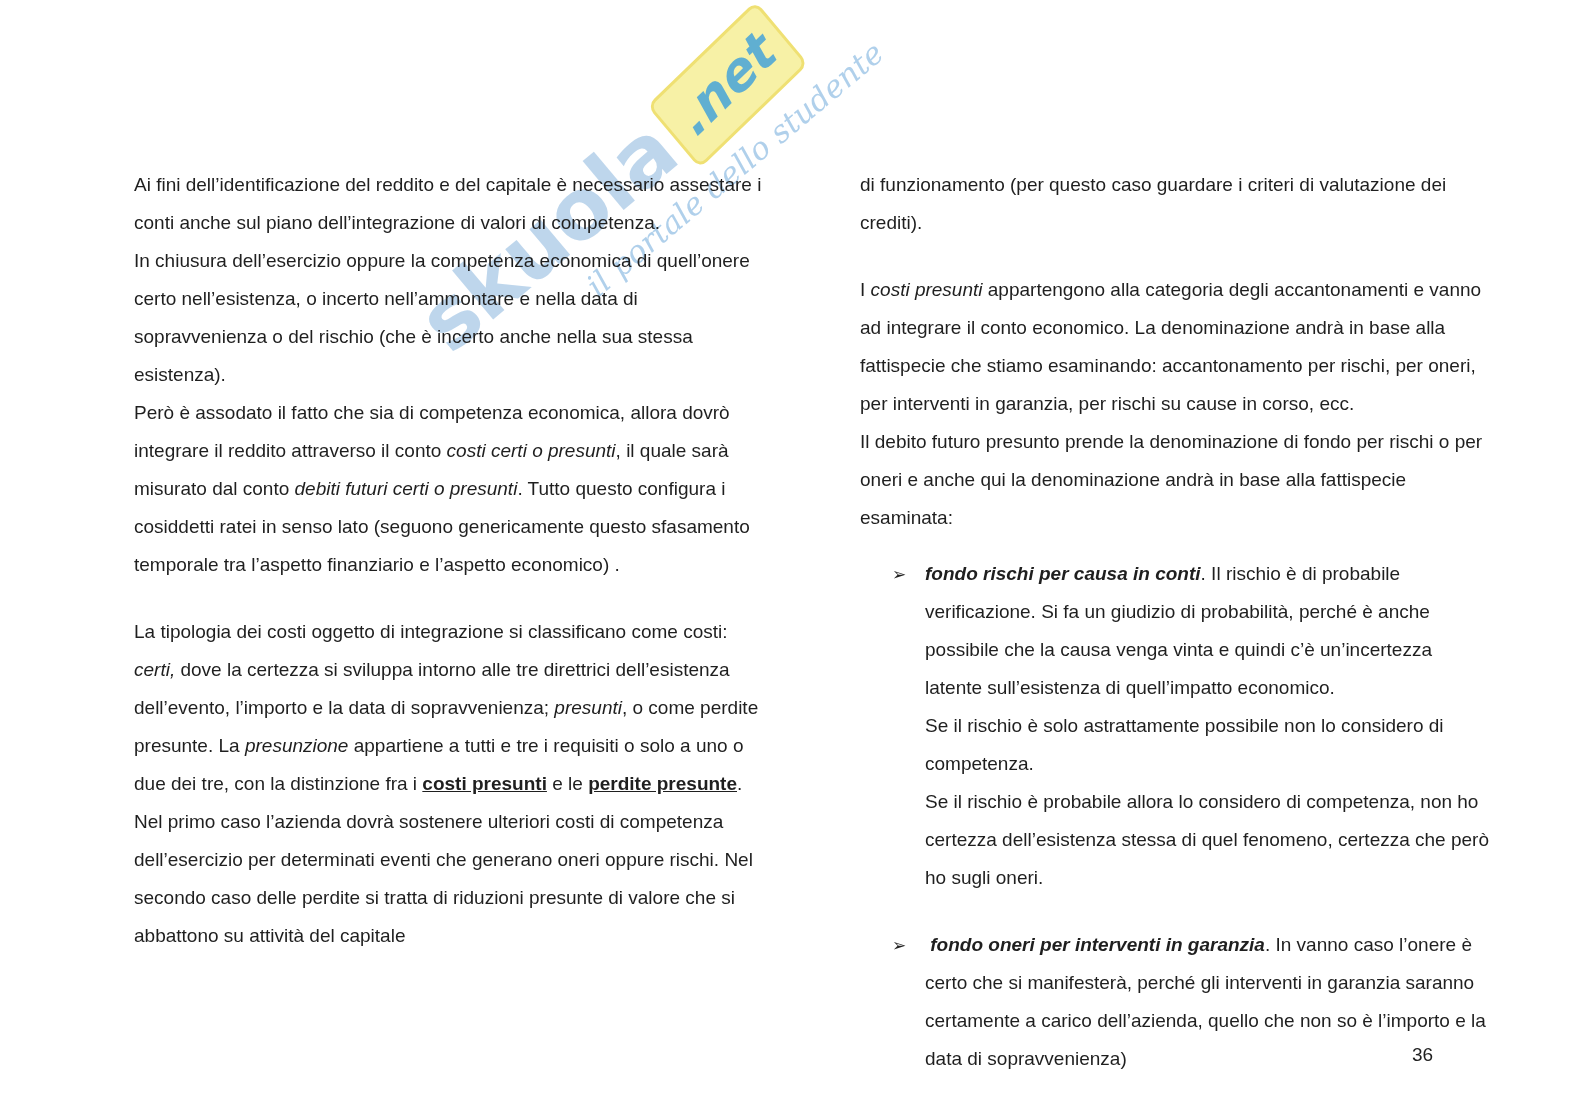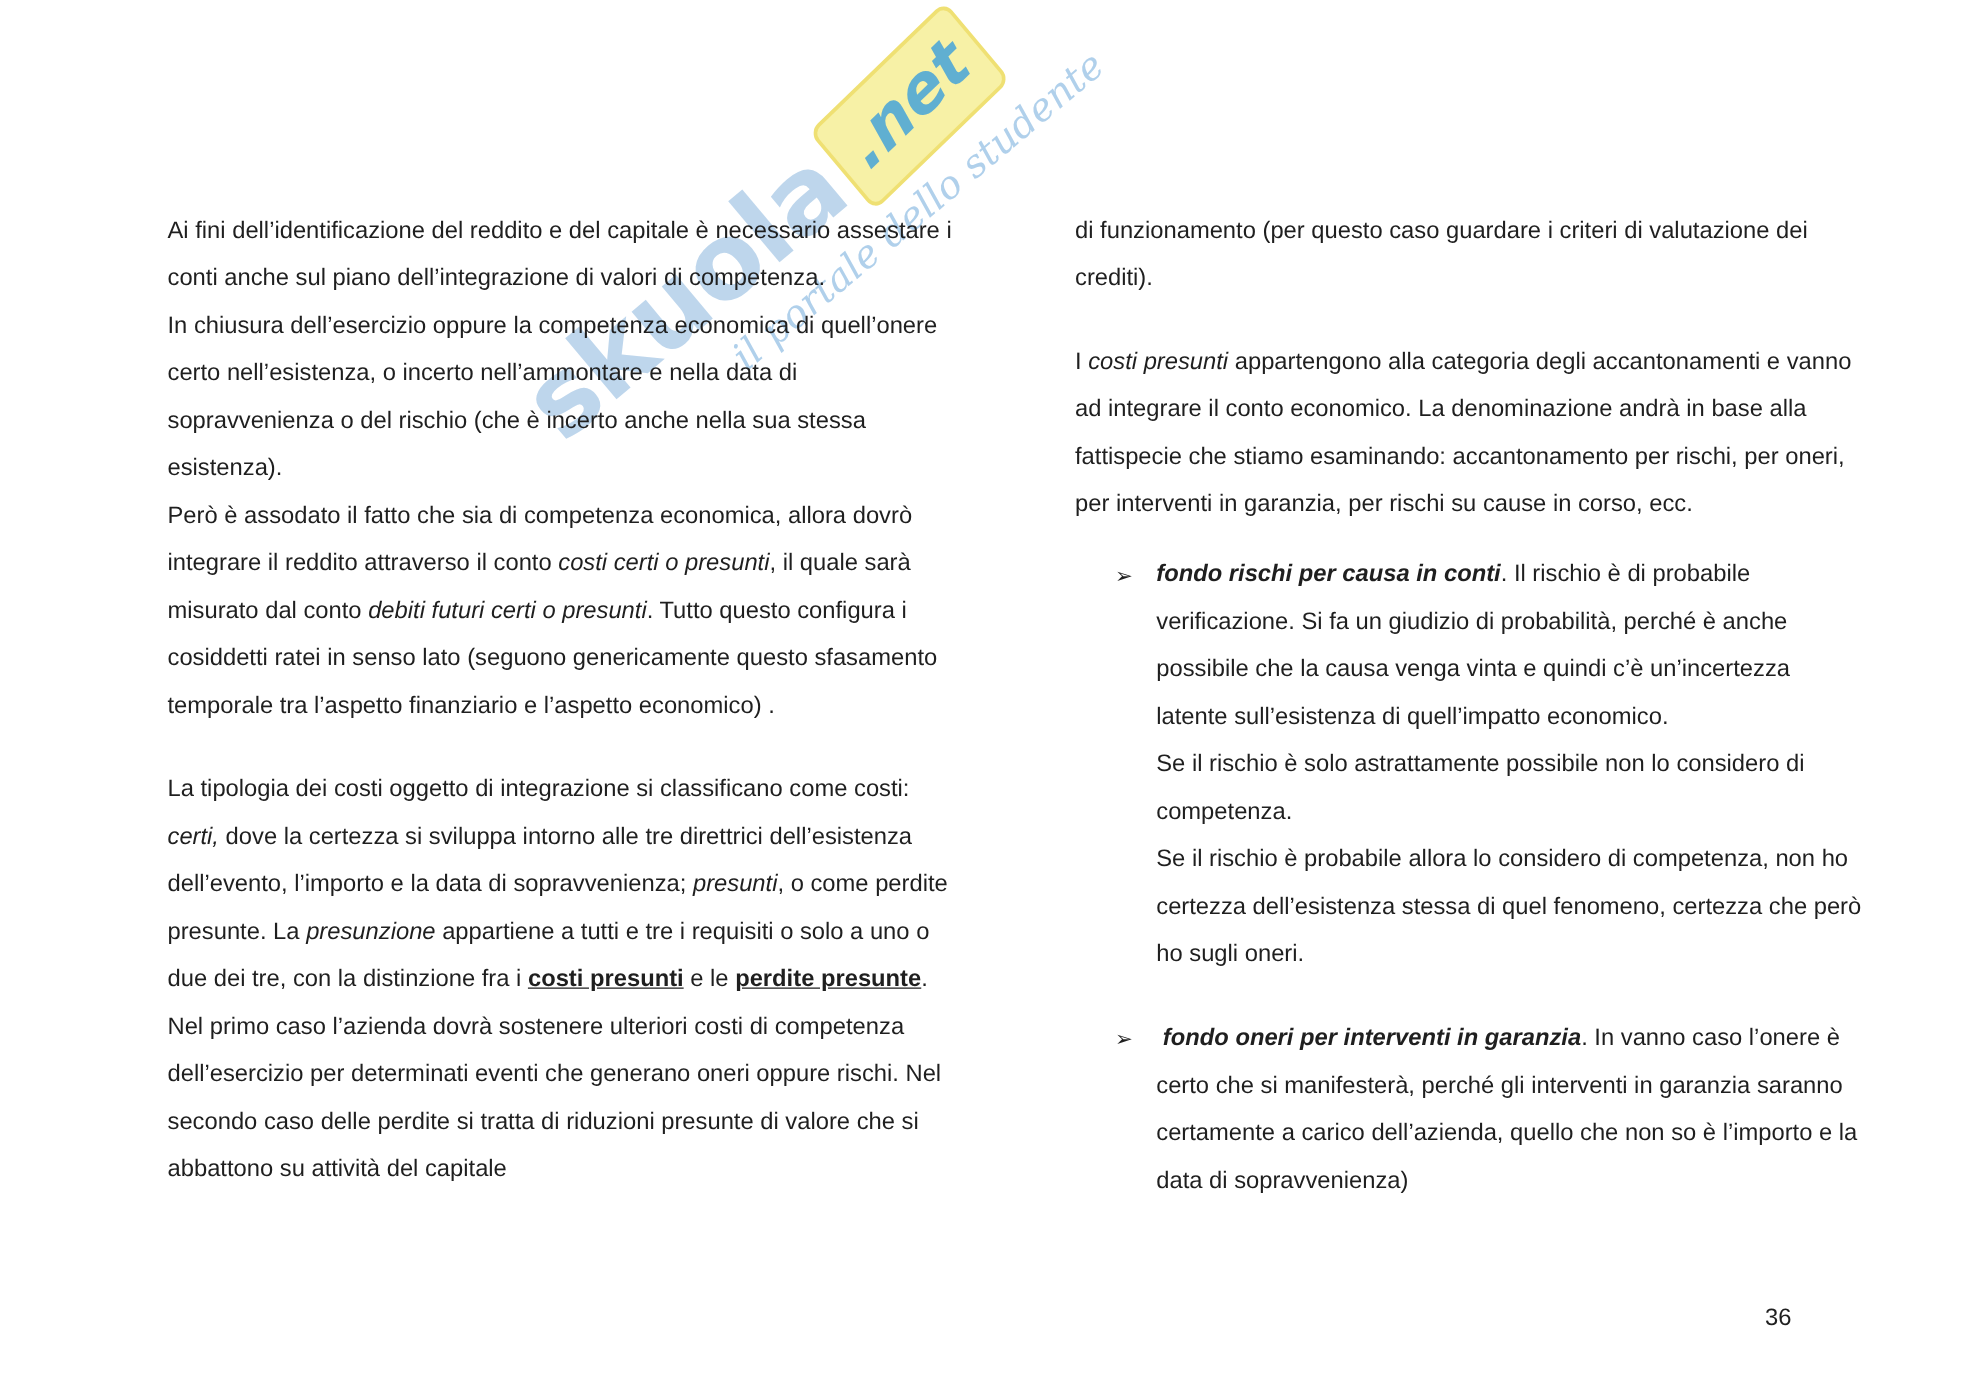--- a/index.html
+++ b/index.html
@@ -116,20 +116,21 @@
   <div class="column left">
       <p class="para"><span class="seg-p">Ai fini dell’identificazione del reddito e del capitale è necessario assestare i conti anche sul piano dell’integrazione di valori di competenza.</span></p>
       <p class="para"><span class="seg-p">In chiusura dell’esercizio oppure la competenza economica di quell’onere certo nell’esistenza, o incerto nell’ammontare e nella data di sopravvenienza o del rischio (che è incerto anche nella sua stessa esistenza).</span></p>
       <p class="para"><span class="seg-p">Però è assodato il fatto che sia di competenza economica, allora dovrò integrare il reddito attraverso il conto </span><span class="seg-i">costi certi o presunti</span><span class="seg-p">, il quale sarà misurato dal conto </span><span class="seg-i">debiti futuri certi o presunti</span><span class="seg-p">. Tutto questo configura i cosiddetti ratei in senso lato (seguono genericamente questo sfasamento temporale tra l’aspetto finanziario e l’aspetto economico) .</span></p>
       <p class="para spaced"><span class="seg-p">La tipologia dei costi oggetto di integrazione si classificano come costi: </span><span class="seg-i">certi,</span><span class="seg-p"> dove la certezza si sviluppa intorno alle tre direttrici dell’esistenza dell’evento, l’importo e la data di sopravvenienza; </span><span class="seg-i">presunti</span><span class="seg-p">, o come perdite presunte. La </span><span class="seg-i">presunzione</span><span class="seg-p"> appartiene a tutti e tre i requisiti o solo a uno o due dei tre, con la distinzione fra i </span><span class="seg-bu">costi presunti</span><span class="seg-p"> e le </span><span class="seg-bu">perdite presunte</span><span class="seg-p">.</span></p>
       <p class="para"><span class="seg-p">Nel primo caso l’azienda dovrà sostenere ulteriori costi di competenza dell’esercizio per determinati eventi che generano oneri oppure rischi. Nel secondo caso delle perdite si tratta di riduzioni presunte di valore che si abbattono su attività del capitale</span></p>
     </div>
   <div class="column right">
       <p class="para"><span class="seg-p">di funzionamento (per questo caso guardare i criteri di valutazione dei crediti).</span></p>
       <p class="para spaced"><span class="seg-p">I </span><span class="seg-i">costi presunti</span><span class="seg-p"> appartengono alla categoria degli accantonamenti e vanno ad integrare il conto economico. La denominazione andrà in base alla fattispecie che stiamo esaminando: accantonamento per rischi, per oneri, per interventi in garanzia, per rischi su cause in corso, ecc.</span></p>
+      <p class="para"><span class="seg-p">Il debito futuro presunto prende la denominazione di fondo per rischi o per oneri e anche qui la denominazione andrà in base alla fattispecie esaminata:</span></p>
       <p class="para bullet gapped"><span class="bullet-marker">➢</span><span class="seg-bi">fondo rischi per causa in conti</span><span class="seg-p">. Il rischio è di probabile verificazione. Si fa un giudizio di probabilità, perché è anche possibile che la causa venga vinta e quindi c’è un’incertezza latente sull’esistenza di quell’impatto economico.
 Se il rischio è solo astrattamente possibile non lo considero di competenza.
 Se il rischio è probabile allora lo considero di competenza, non ho certezza dell’esistenza stessa di quel fenomeno, certezza che però ho sugli oneri.</span></p>
       <p class="para bullet spaced"><span class="bullet-marker">➢</span><span class="seg-p"> </span><span class="seg-bi">fondo oneri per interventi in garanzia</span><span class="seg-p">. In vanno caso l’onere è certo che si manifesterà, perché gli interventi in garanzia saranno certamente a carico dell’azienda, quello che non so è l’importo e la data di sopravvenienza)</span></p>
     </div>
 
   <div class="page-number">36</div>
 
 </div>
 

